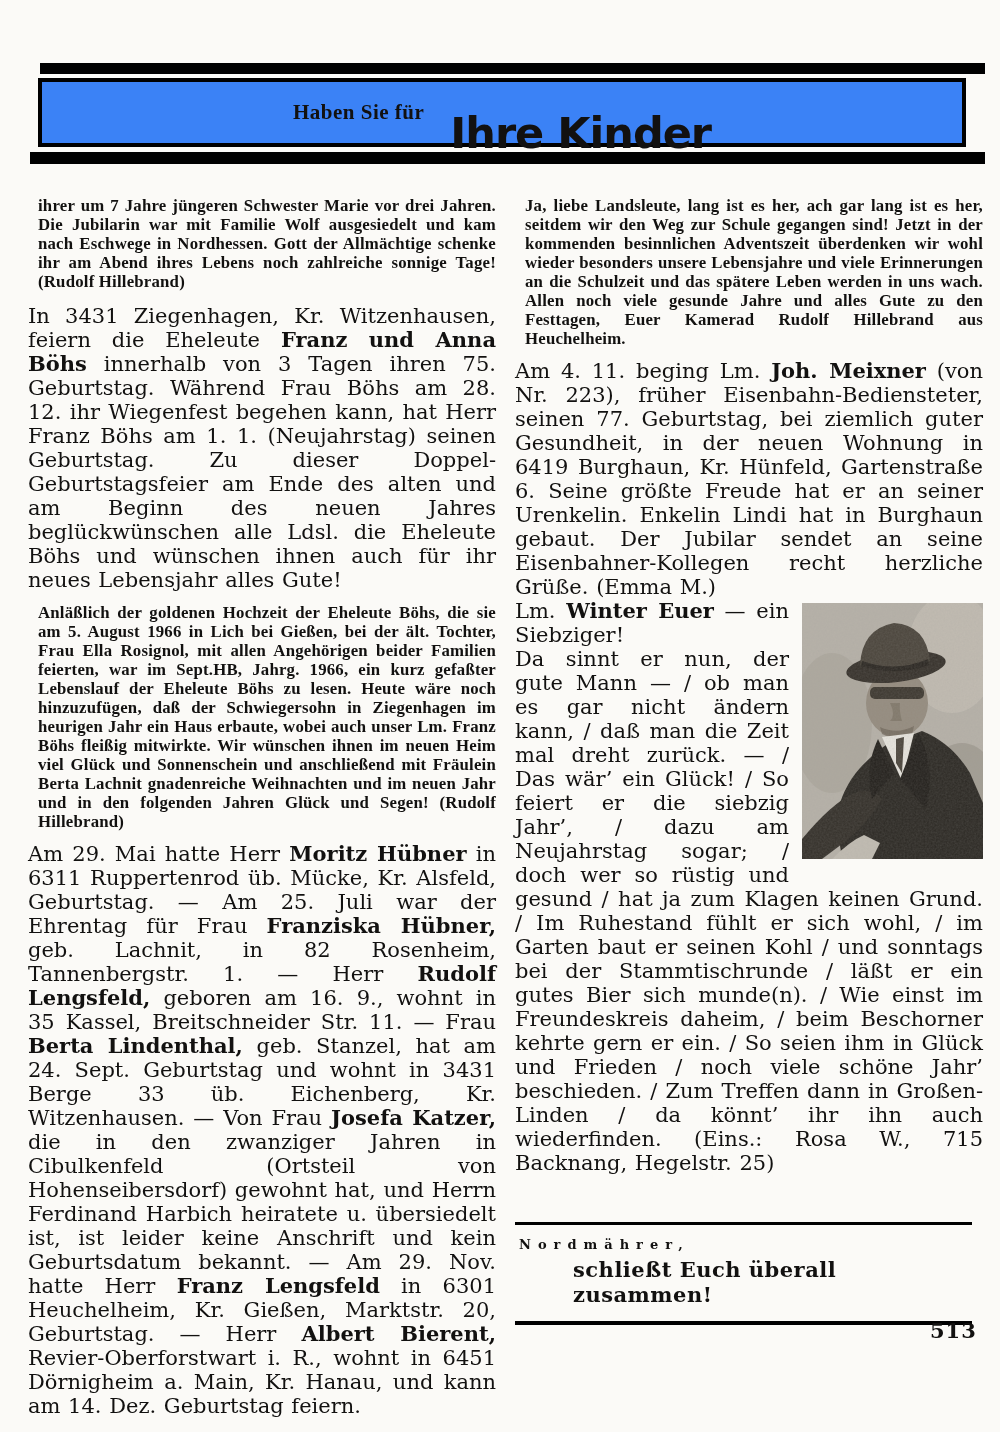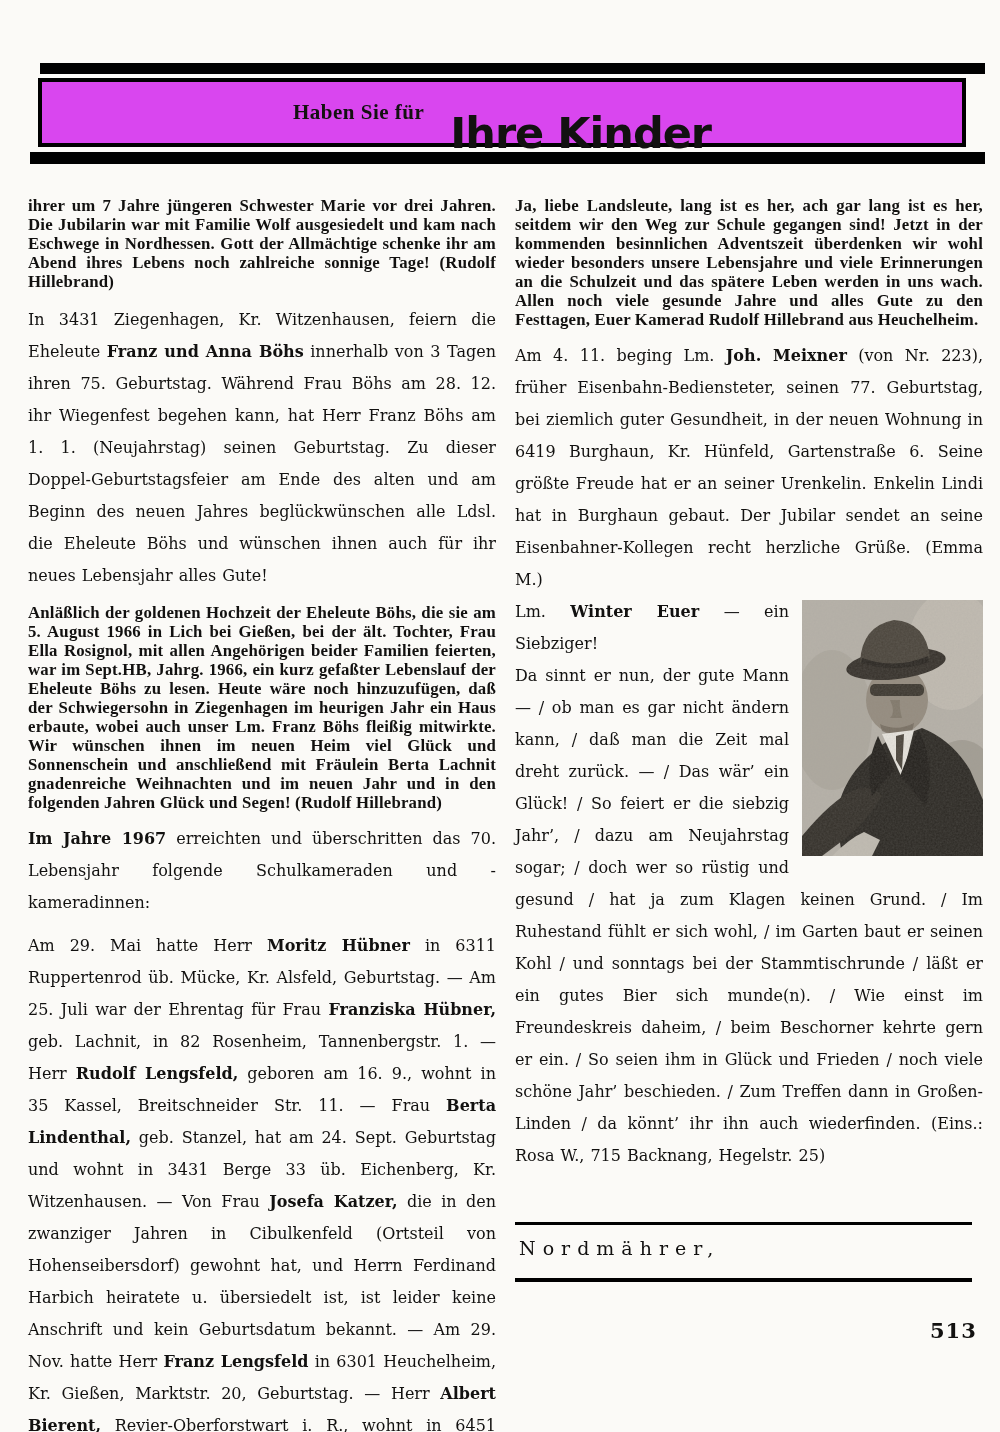--- a/index.html
+++ b/index.html
@@ -7,63 +7,63 @@
     width:1000px;height:1432px;position:relative;overflow:hidden;
     background:#fbfaf7;color:#121110;
     font-family:"DejaVu Serif", serif;
   }
   
   .bar{position:absolute;background:#000;}
   .bar-top{left:40px;top:63px;width:945px;height:11px;}
   .bar-bottom{left:30px;top:152px;width:955px;height:12px;}
   .banner-box{
     position:absolute;left:38px;top:78px;width:920px;height:61px;
-    border:4px solid #000;background:#d946ef;
+    border:4px solid #000;background:#3b82f6;
     display:flex;align-items:center;justify-content:center;gap:26px;
   }
   .banner-side{
     font-family:"Liberation Serif", serif;font-weight:bold;font-size:21px;
     letter-spacing:.5px;white-space:nowrap;
   }
   .banner-title{
     font-family:"DejaVu Sans", sans-serif;font-weight:bold;font-size:43px;
     letter-spacing:-1px;white-space:nowrap;position:relative;top:-3px;margin-top:47px;
   }
   
   .col{position:absolute;top:196px;width:468px;}
   .col-left{left:28px;}
   .col-right{left:515px;}
   p{margin:0;}
   .sm{
     font-family:"Liberation Serif", serif;font-weight:bold;
-    font-size:16.8px;line-height:19px;text-align:justify;letter-spacing:.2px;
+    font-size:16.8px;line-height:19px;text-align:justify;letter-spacing:.2px;margin-left:10px;
   }
   .lg{
-    font-size:16px;line-height:32px;text-align:justify;
+    font-size:21px;line-height:24px;text-align:justify;
     word-spacing:1px;
   }
   .mt1{margin-top:13px;}
   .mt2{margin-top:11px;}
   .section-heading{
     font-size:21px;font-weight:bold;letter-spacing:1px;margin-top:15px;
   }
   
   .photo{
     float:right;width:181px;height:256px;margin:4px 0 6px 13px;
     background:#b3aea6;overflow:hidden;position:relative;
   }
   .photo svg{display:block;}
   
   .slogan{
     position:absolute;left:515px;top:1222px;width:457px;
     border-top:3px solid #000;border-bottom:4px solid #000;
     padding:12px 0 14px 0;
   }
   .slogan-l1{
-    font-weight:normal;font-size:19px;letter-spacing:7px;margin:0 0 5px 4px;
+    font-weight:bold;font-size:13px;letter-spacing:7px;margin:0 0 5px 4px;
   }
   .slogan-l2{
     font-weight:bold;font-size:21px;margin-left:58px;letter-spacing:.5px;
   }
   .page-number{
     position:absolute;left:930px;top:1318px;width:45px;
     font-size:21px;font-weight:bold;text-align:left;letter-spacing:1px;
   }
 </style>
 </head>
@@ -73,21 +73,20 @@
 <div class="banner-box">
   <span class="banner-side">Haben Sie für</span>
   <span class="banner-title">Ihre Kinder</span>
 </div>
 <div class="bar bar-bottom"></div>
 
 <div class="col col-left">
   <p class="sm">ihrer um 7 Jahre jüngeren Schwester Marie vor drei Jahren. Die Jubilarin war mit Familie Wolf ausgesiedelt und kam nach Eschwege in Nordhessen. Gott der Allmächtige schenke ihr am Abend ihres Lebens noch zahlreiche sonnige Tage! (Rudolf Hillebrand)</p>
   <p class="lg mt1">In 3431 Ziegenhagen, Kr. Witzenhausen, feiern die Eheleute <b>Franz und Anna Böhs</b> innerhalb von 3 Tagen ihren 75. Geburtstag. Während Frau Böhs am 28. 12. ihr Wiegenfest begehen kann, hat Herr Franz Böhs am 1. 1. (Neujahrstag) seinen Geburtstag. Zu dieser Doppel-Geburtstagsfeier am Ende des alten und am Beginn des neuen Jahres beglückwünschen alle Ldsl. die Eheleute Böhs und wünschen ihnen auch für ihr neues Lebensjahr alles Gute!</p>
   <p class="sm mt2">Anläßlich der goldenen Hochzeit der Eheleute Böhs, die sie am 5. August 1966 in Lich bei Gießen, bei der ält. Tochter, Frau Ella Rosignol, mit allen Angehörigen beider Familien feierten, war im Sept.HB, Jahrg. 1966, ein kurz gefaßter Lebenslauf der Eheleute Böhs zu lesen. Heute wäre noch hinzuzufügen, daß der Schwiegersohn in Ziegenhagen im heurigen Jahr ein Haus erbaute, wobei auch unser Lm. Franz Böhs fleißig mitwirkte. Wir wünschen ihnen im neuen Heim viel Glück und Sonnenschein und anschließend mit Fräulein Berta Lachnit gnadenreiche Weihnachten und im neuen Jahr und in den folgenden Jahren Glück und Segen! (Rudolf Hillebrand)</p>
-  <p class="lg mt2"><b>Im Jahre 1967</b> erreichten und überschritten das 70. Lebensjahr folgende Schulkameraden und -kameradinnen:</p>
   <p class="lg mt2">Am 29. Mai hatte Herr <b>Moritz Hübner</b> in 6311 Ruppertenrod üb. Mücke, Kr. Alsfeld, Geburtstag. — Am 25. Juli war der Ehrentag für Frau <b>Franziska Hübner,</b> geb. Lachnit, in 82 Rosenheim, Tannenbergstr. 1. — Herr <b>Rudolf Lengsfeld,</b> geboren am 16. 9., wohnt in 35 Kassel, Breitschneider Str. 11. — Frau <b>Berta Lindenthal,</b> geb. Stanzel, hat am 24. Sept. Geburtstag und wohnt in 3431 Berge 33 üb. Eichenberg, Kr. Witzenhausen. — Von Frau <b>Josefa Katzer,</b> die in den zwanziger Jahren in Cibulkenfeld (Ortsteil von Hohenseibersdorf) gewohnt hat, und Herrn Ferdinand Harbich heiratete u. übersiedelt ist, ist leider keine Anschrift und kein Geburtsdatum bekannt. — Am 29. Nov. hatte Herr <b>Franz Lengsfeld</b> in 6301 Heuchelheim, Kr. Gießen, Marktstr. 20, Geburtstag. — Herr <b>Albert Bierent,</b> Revier-Oberforstwart i. R., wohnt in 6451 Dörnigheim a. Main, Kr. Hanau, und kann am 14. Dez. Geburtstag feiern.</p>
 </div>
 
 <div class="col col-right">
   <p class="sm">Ja, liebe Landsleute, lang ist es her, ach gar lang ist es her, seitdem wir den Weg zur Schule gegangen sind! Jetzt in der kommenden besinnlichen Adventszeit überdenken wir wohl wieder besonders unsere Lebensjahre und viele Erinnerungen an die Schulzeit und das spätere Leben werden in uns wach. Allen noch viele gesunde Jahre und alles Gute zu den Festtagen, Euer Kamerad Rudolf Hillebrand aus Heuchelheim.</p>
   <p class="lg mt2">Am 4. 11. beging Lm. <b>Joh. Meixner</b> (von Nr. 223), früher Eisenbahn-Bediensteter, seinen 77. Geburtstag, bei ziemlich guter Gesundheit, in der neuen Wohnung in 6419 Burghaun, Kr. Hünfeld, Gartenstraße 6. Seine größte Freude hat er an seiner Urenkelin. Enkelin Lindi hat in Burghaun gebaut. Der Jubilar sendet an seine Eisenbahner-Kollegen recht herzliche Grüße. (Emma M.)</p>
 
   <div>
     <div class="photo">
       <svg width="181" height="256" viewBox="0 0 181 256" xmlns="http://www.w3.org/2000/svg">
@@ -127,15 +126,16 @@
         <rect width="181" height="256" filter="url(#grain)" opacity="0.5"></rect>
       </svg>
     </div>
     <p class="lg">Lm. <b>Winter Euer</b> — ein Siebziger!</p>
     <p class="lg">Da sinnt er nun, der gute Mann — / ob man es gar nicht ändern kann, / daß man die Zeit mal dreht zurück. — / Das wär’ ein Glück! / So feiert er die siebzig Jahr’, / dazu am Neujahrstag sogar; / doch wer so rüstig und gesund / hat ja zum Klagen keinen Grund. / Im Ruhestand fühlt er sich wohl, / im Garten baut er seinen Kohl / und sonntags bei der Stammtischrunde / läßt er ein gutes Bier sich munde(n). / Wie einst im Freundeskreis daheim, / beim Beschorner kehrte gern er ein. / So seien ihm in Glück und Frieden / noch viele schöne Jahr’ beschieden. / Zum Treffen dann in Großen-Linden / da könnt’ ihr ihn auch wiederfinden. (Eins.: Rosa W., 715 Backnang, Hegelstr. 25)</p>
   </div>
 </div>
 
 <div class="slogan">
   <div class="slogan-l1">Nordmährer,</div>
+  <div class="slogan-l2">schließt Euch überall zusammen!</div>
 </div>
 
 <div class="page-number">513</div>
 
 </body></html>

